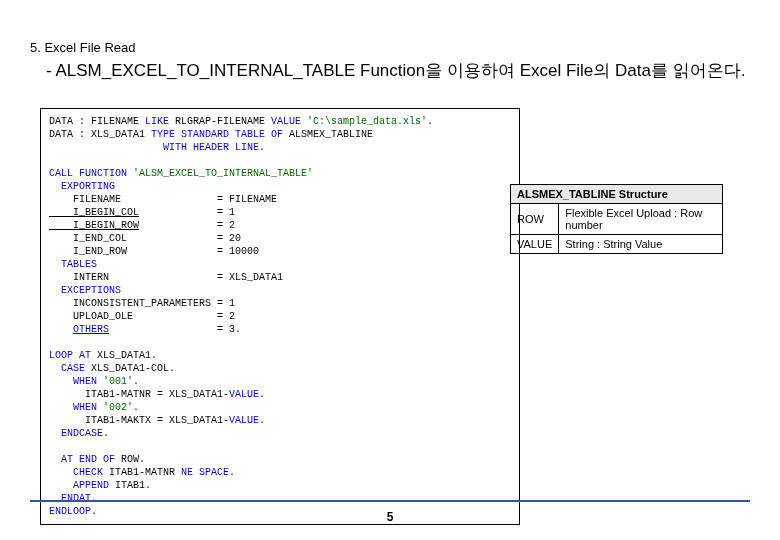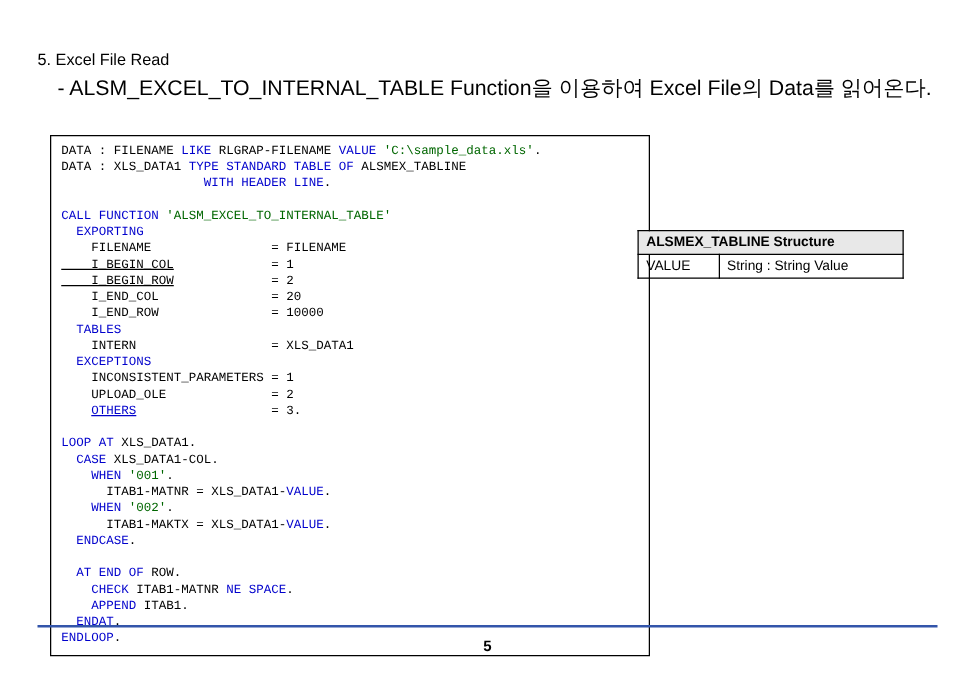--- a/index.html
+++ b/index.html
@@ -107,20 +107,24 @@
 <span class="kw">    APPEND</span><span> ITAB1.</span>
 <span class="kw">  ENDAT</span><span>.</span>
 <span class="kw">ENDLOOP</span><span>.</span></div>
 
 <table class="struct-table">
   <tbody>
       <tr>
         <th colspan="2">ALSMEX_TABLINE Structure</th>
       </tr>
   <tr>
+    <td>ROW</td>
+    <td>Flexible Excel Upload : Row number</td>
+  </tr>
+  <tr>
     <td>VALUE</td>
     <td>String : String Value</td>
   </tr>
 </tbody>
   </table>
 
 <div class="hr-line"></div>
 <div class="page-num">5</div>
 
 </body></html>

